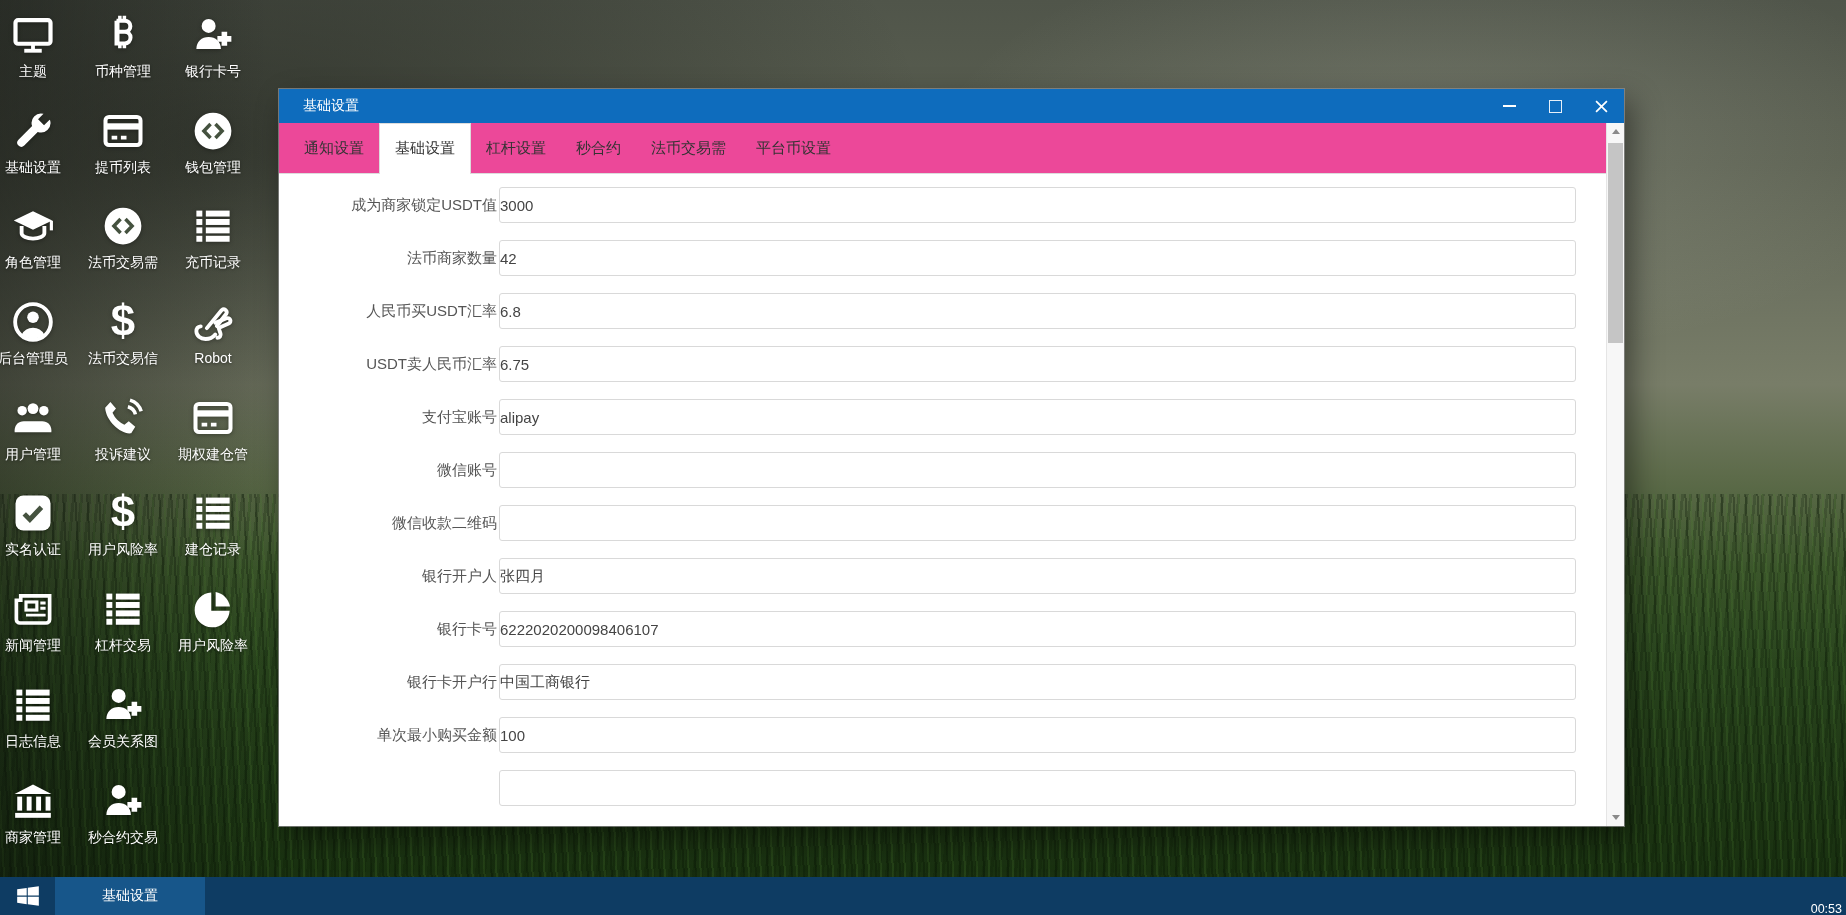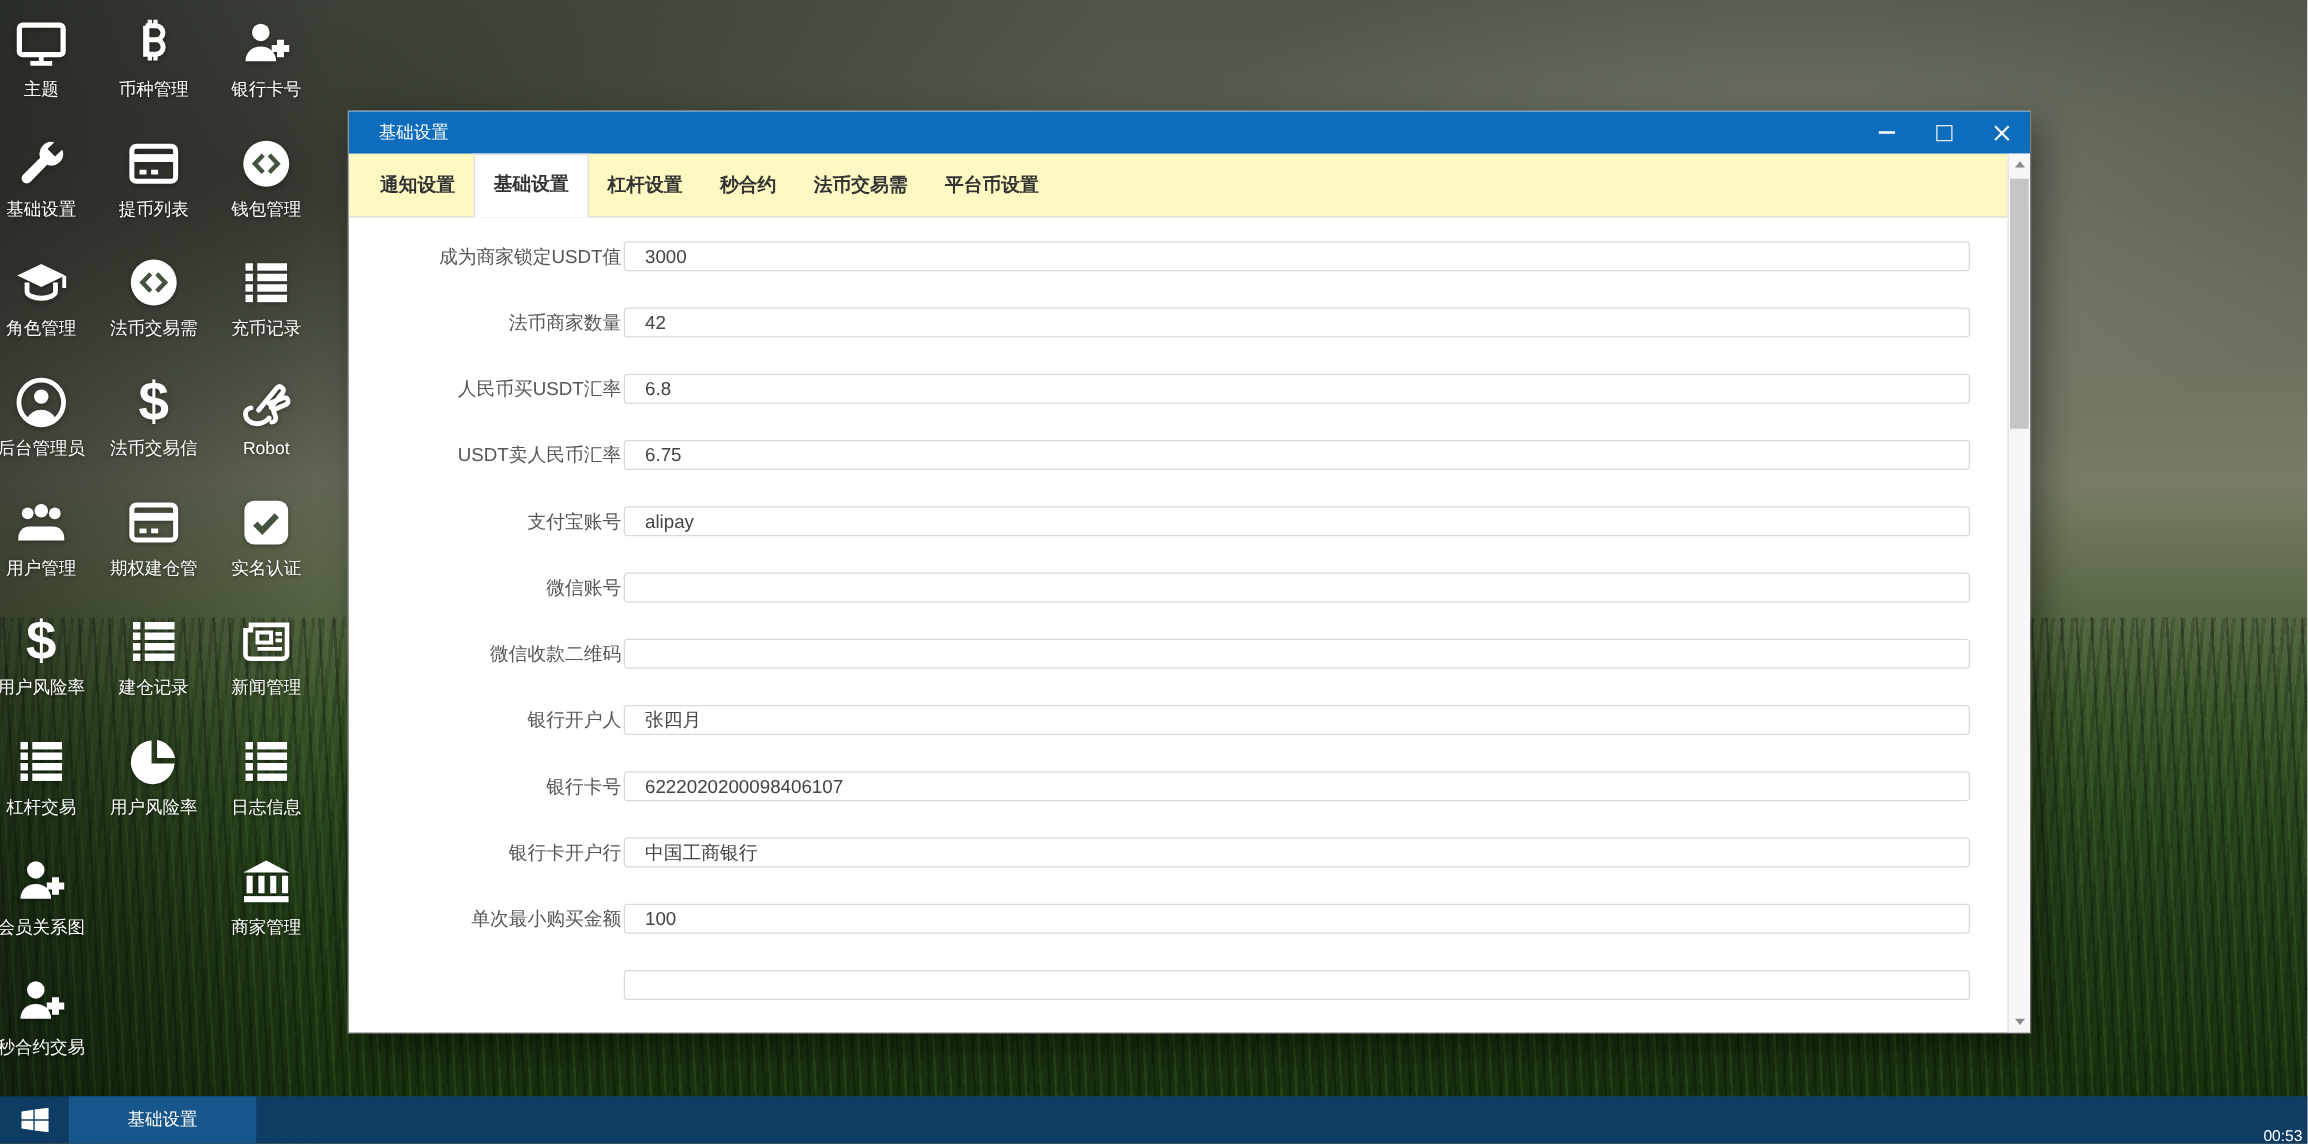--- a/index.html
+++ b/index.html
@@ -45,33 +45,33 @@
     background:#fff;overflow:hidden;
     box-shadow:0 0 0 1px rgba(140,140,140,.75), 8px 12px 28px rgba(0,0,0,.45);
   }
   .titlebar{height:34px;background:#0e6cbd;display:flex;align-items:center;
             padding-left:24px;color:#fff;font-size:14px;}
   .controls{margin-left:auto;display:flex;height:100%;}
   .wc{width:46px;height:100%;display:flex;align-items:center;justify-content:center;cursor:pointer;}
   .glyph-min{width:13px;height:2px;background:#fff;display:block;}
   .glyph-max{width:11px;height:11px;border:1.5px solid rgba(255,255,255,.9);display:block;}
   
-  .tabbar{display:flex;align-items:center;height:50px;padding-left:10px;
-          border-bottom:1px solid #dcdcdc;background:#fef9c3;font-weight:bold;}
+  .tabbar{display:flex;align-items:flex-start;height:50px;padding-left:10px;
+          border-bottom:1px solid #dcdcdc;background:#ec4899;}
   .tab{padding:0 15px;height:49px;line-height:49px;font-size:15px;color:#333;
        cursor:pointer;white-space:nowrap;}
   .tab.active{background:#fff;border:1px solid #dcdcdc;border-bottom:none;
               margin-bottom:-1px;height:50px;line-height:47px;}
   
   .form{padding:13px 0 0 24px;}
   .frow{display:flex;align-items:center;height:36px;margin-bottom:17px;}
   .frow label{width:194px;margin-right:2px;text-align:right;font-size:15px;color:#555;
               flex:none;white-space:nowrap;}
-  .frow input{width:1077px;height:24px;box-sizing:border-box;border:1px solid #d9d9d9;
-              border-radius:3px;padding:0 16px;font-size:15px;color:#444;outline:none;
+  .frow input{width:1077px;height:36px;box-sizing:border-box;border:1px solid #d9d9d9;
+              border-radius:3px;padding:0 0;font-size:15px;color:#444;outline:none;
               background:#fff;font-family:inherit;}
   
   .vscroll{position:absolute;top:34px;right:0;bottom:0;width:17px;background:#f7f7f7;
            border-left:1px solid #e5e5e5;}
   .sb-btn{position:absolute;left:0;width:17px;height:17px;display:flex;align-items:center;
           justify-content:center;cursor:pointer;}
   .sb-up{top:0;} .sb-down{bottom:0;}
   .tri-up{width:0;height:0;border-left:4px solid transparent;border-right:4px solid transparent;
           border-bottom:5px solid #8a8a8a;}
   .tri-down{width:0;height:0;border-left:4px solid transparent;border-right:4px solid transparent;
@@ -266,20 +266,26 @@
        <svg class="s-icon">
           <use href="#hand-icon"></use>
         </svg>
        <div class="s-label">Robot</div>
      </div>
       <div class="s-item">
        <svg class="s-icon">
           <use href="#users-icon"></use>
         </svg>
        <div class="s-label">用户管理</div>
+     </div>
+      <div class="s-item">
+       <svg class="s-icon">
+          <use href="#phone-volume-icon"></use>
+        </svg>
+       <div class="s-label">投诉建议</div>
      </div>
       <div class="s-item">
        <svg class="s-icon">
           <use href="#credit-card-icon"></use>
         </svg>
        <div class="s-label">期权建仓管</div>
      </div>
       <div class="s-item">
        <svg class="s-icon">
           <use href="#check-square-icon"></use>

